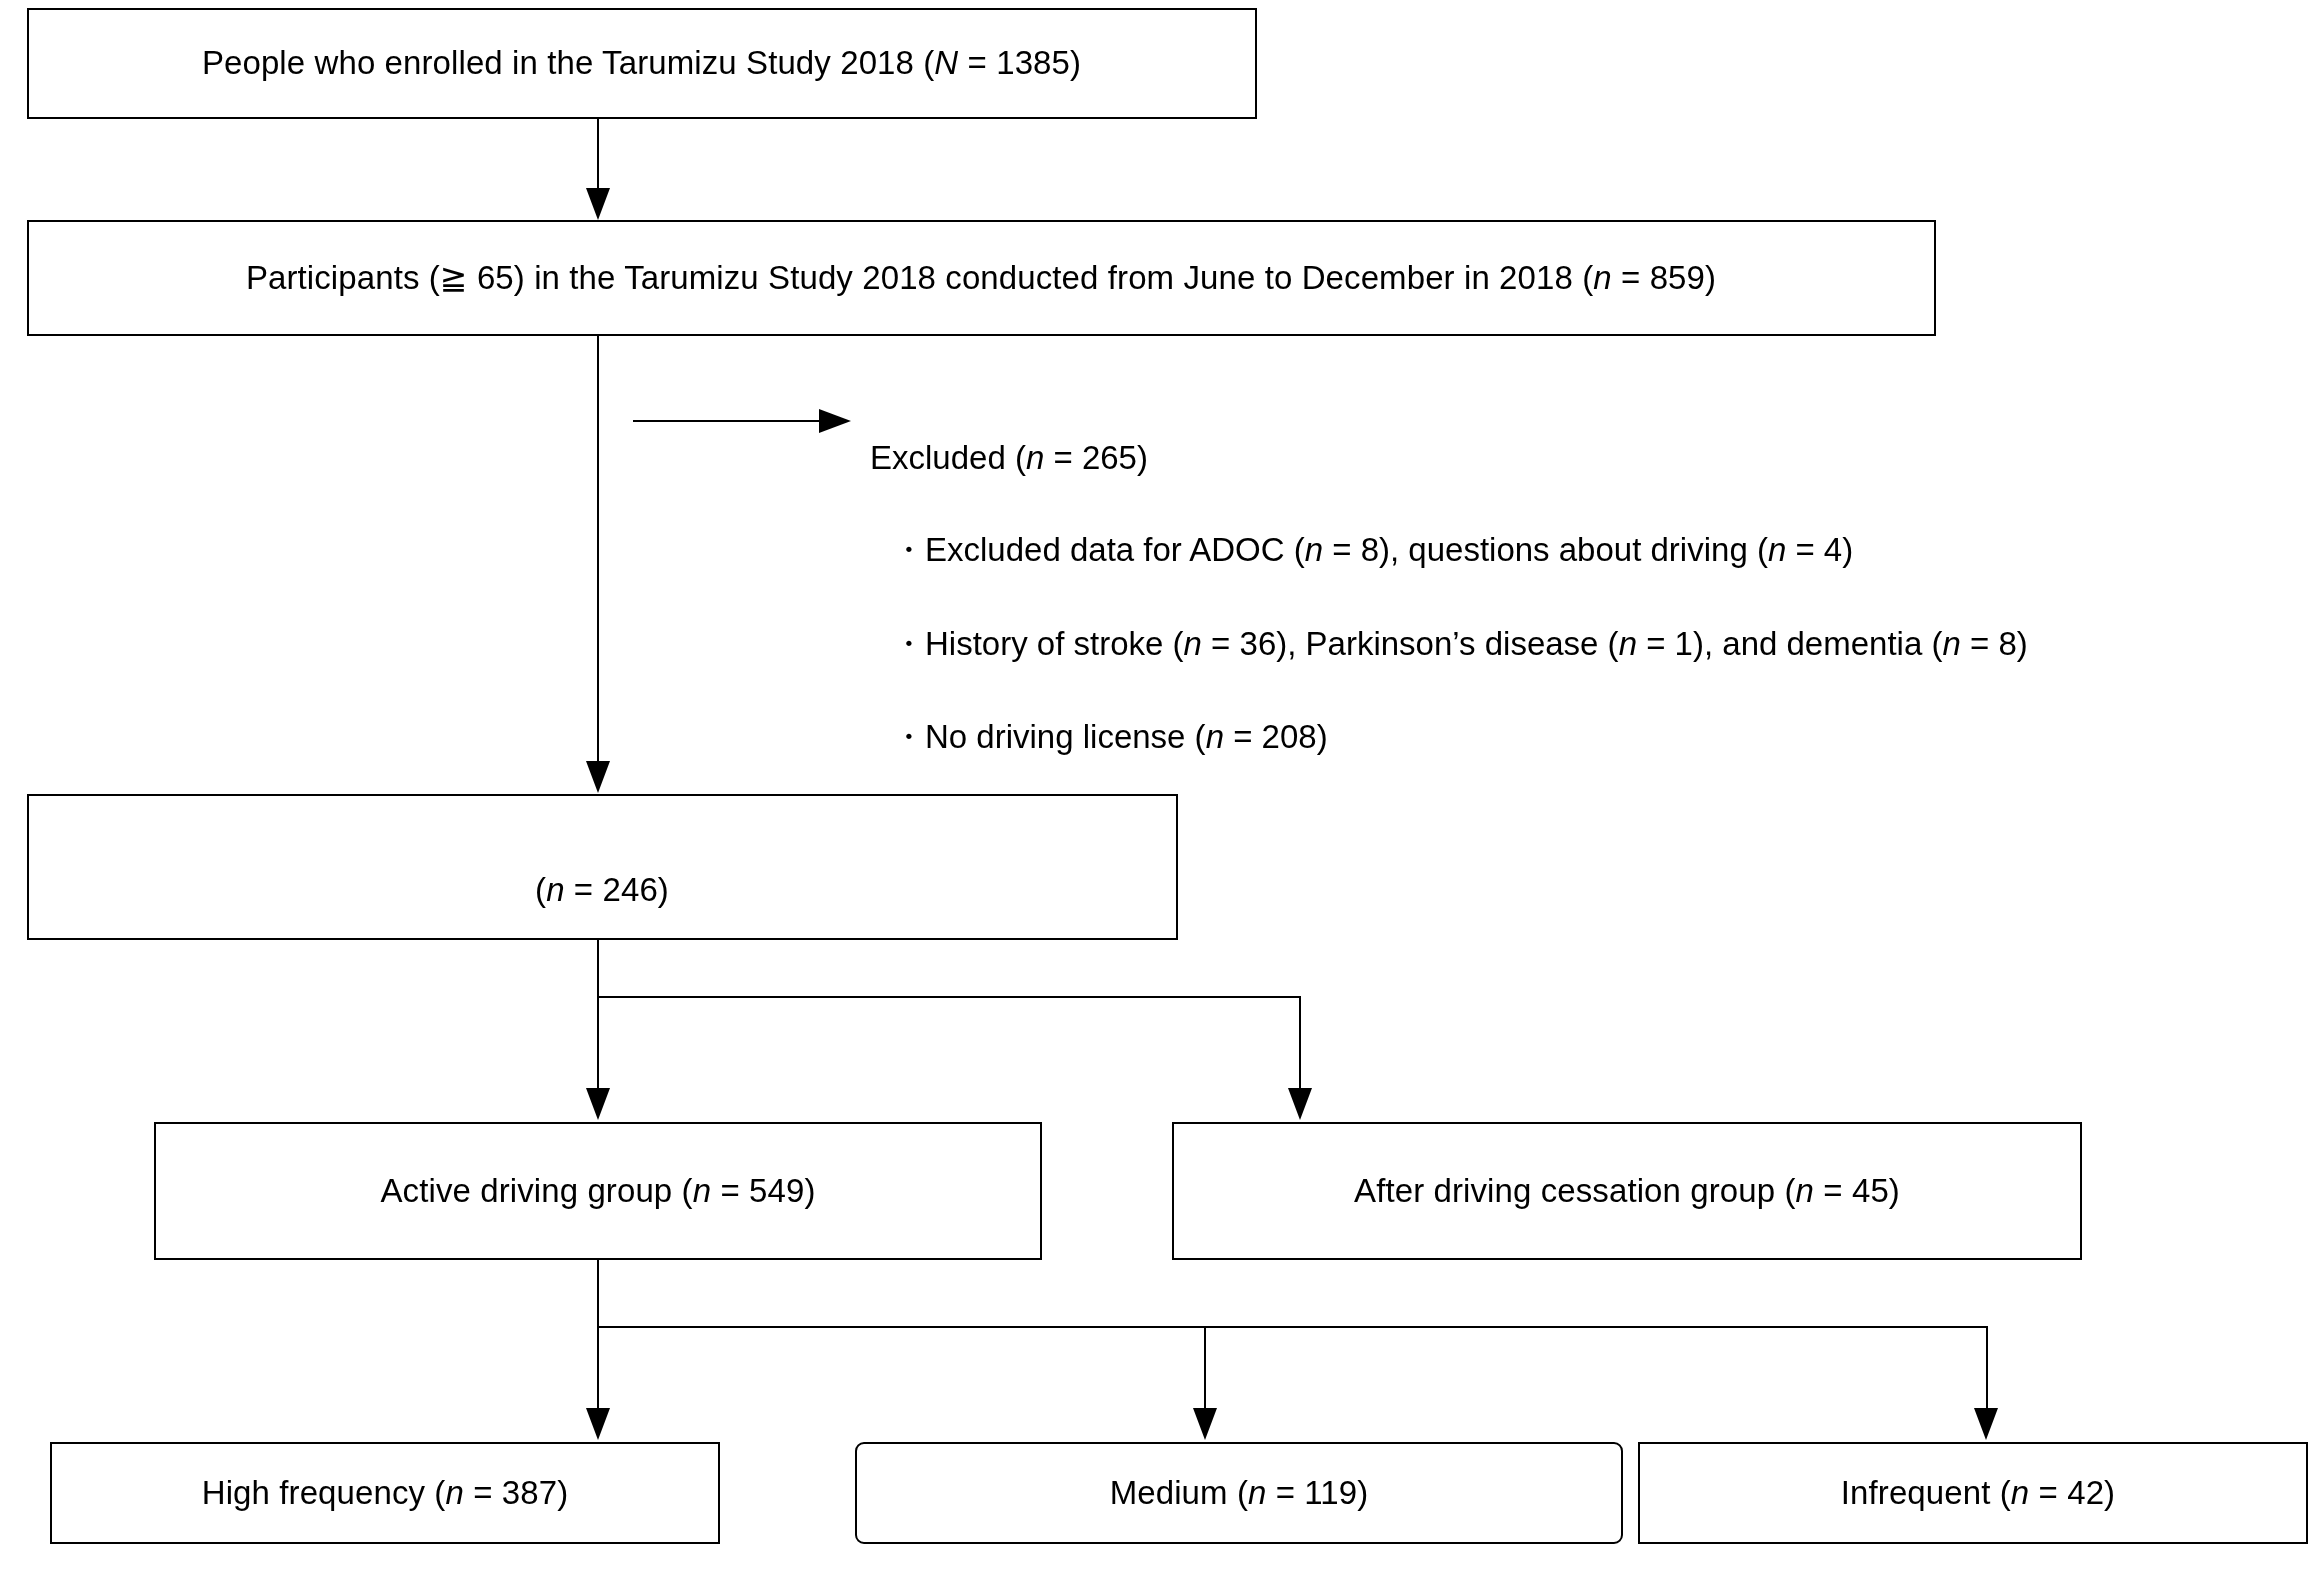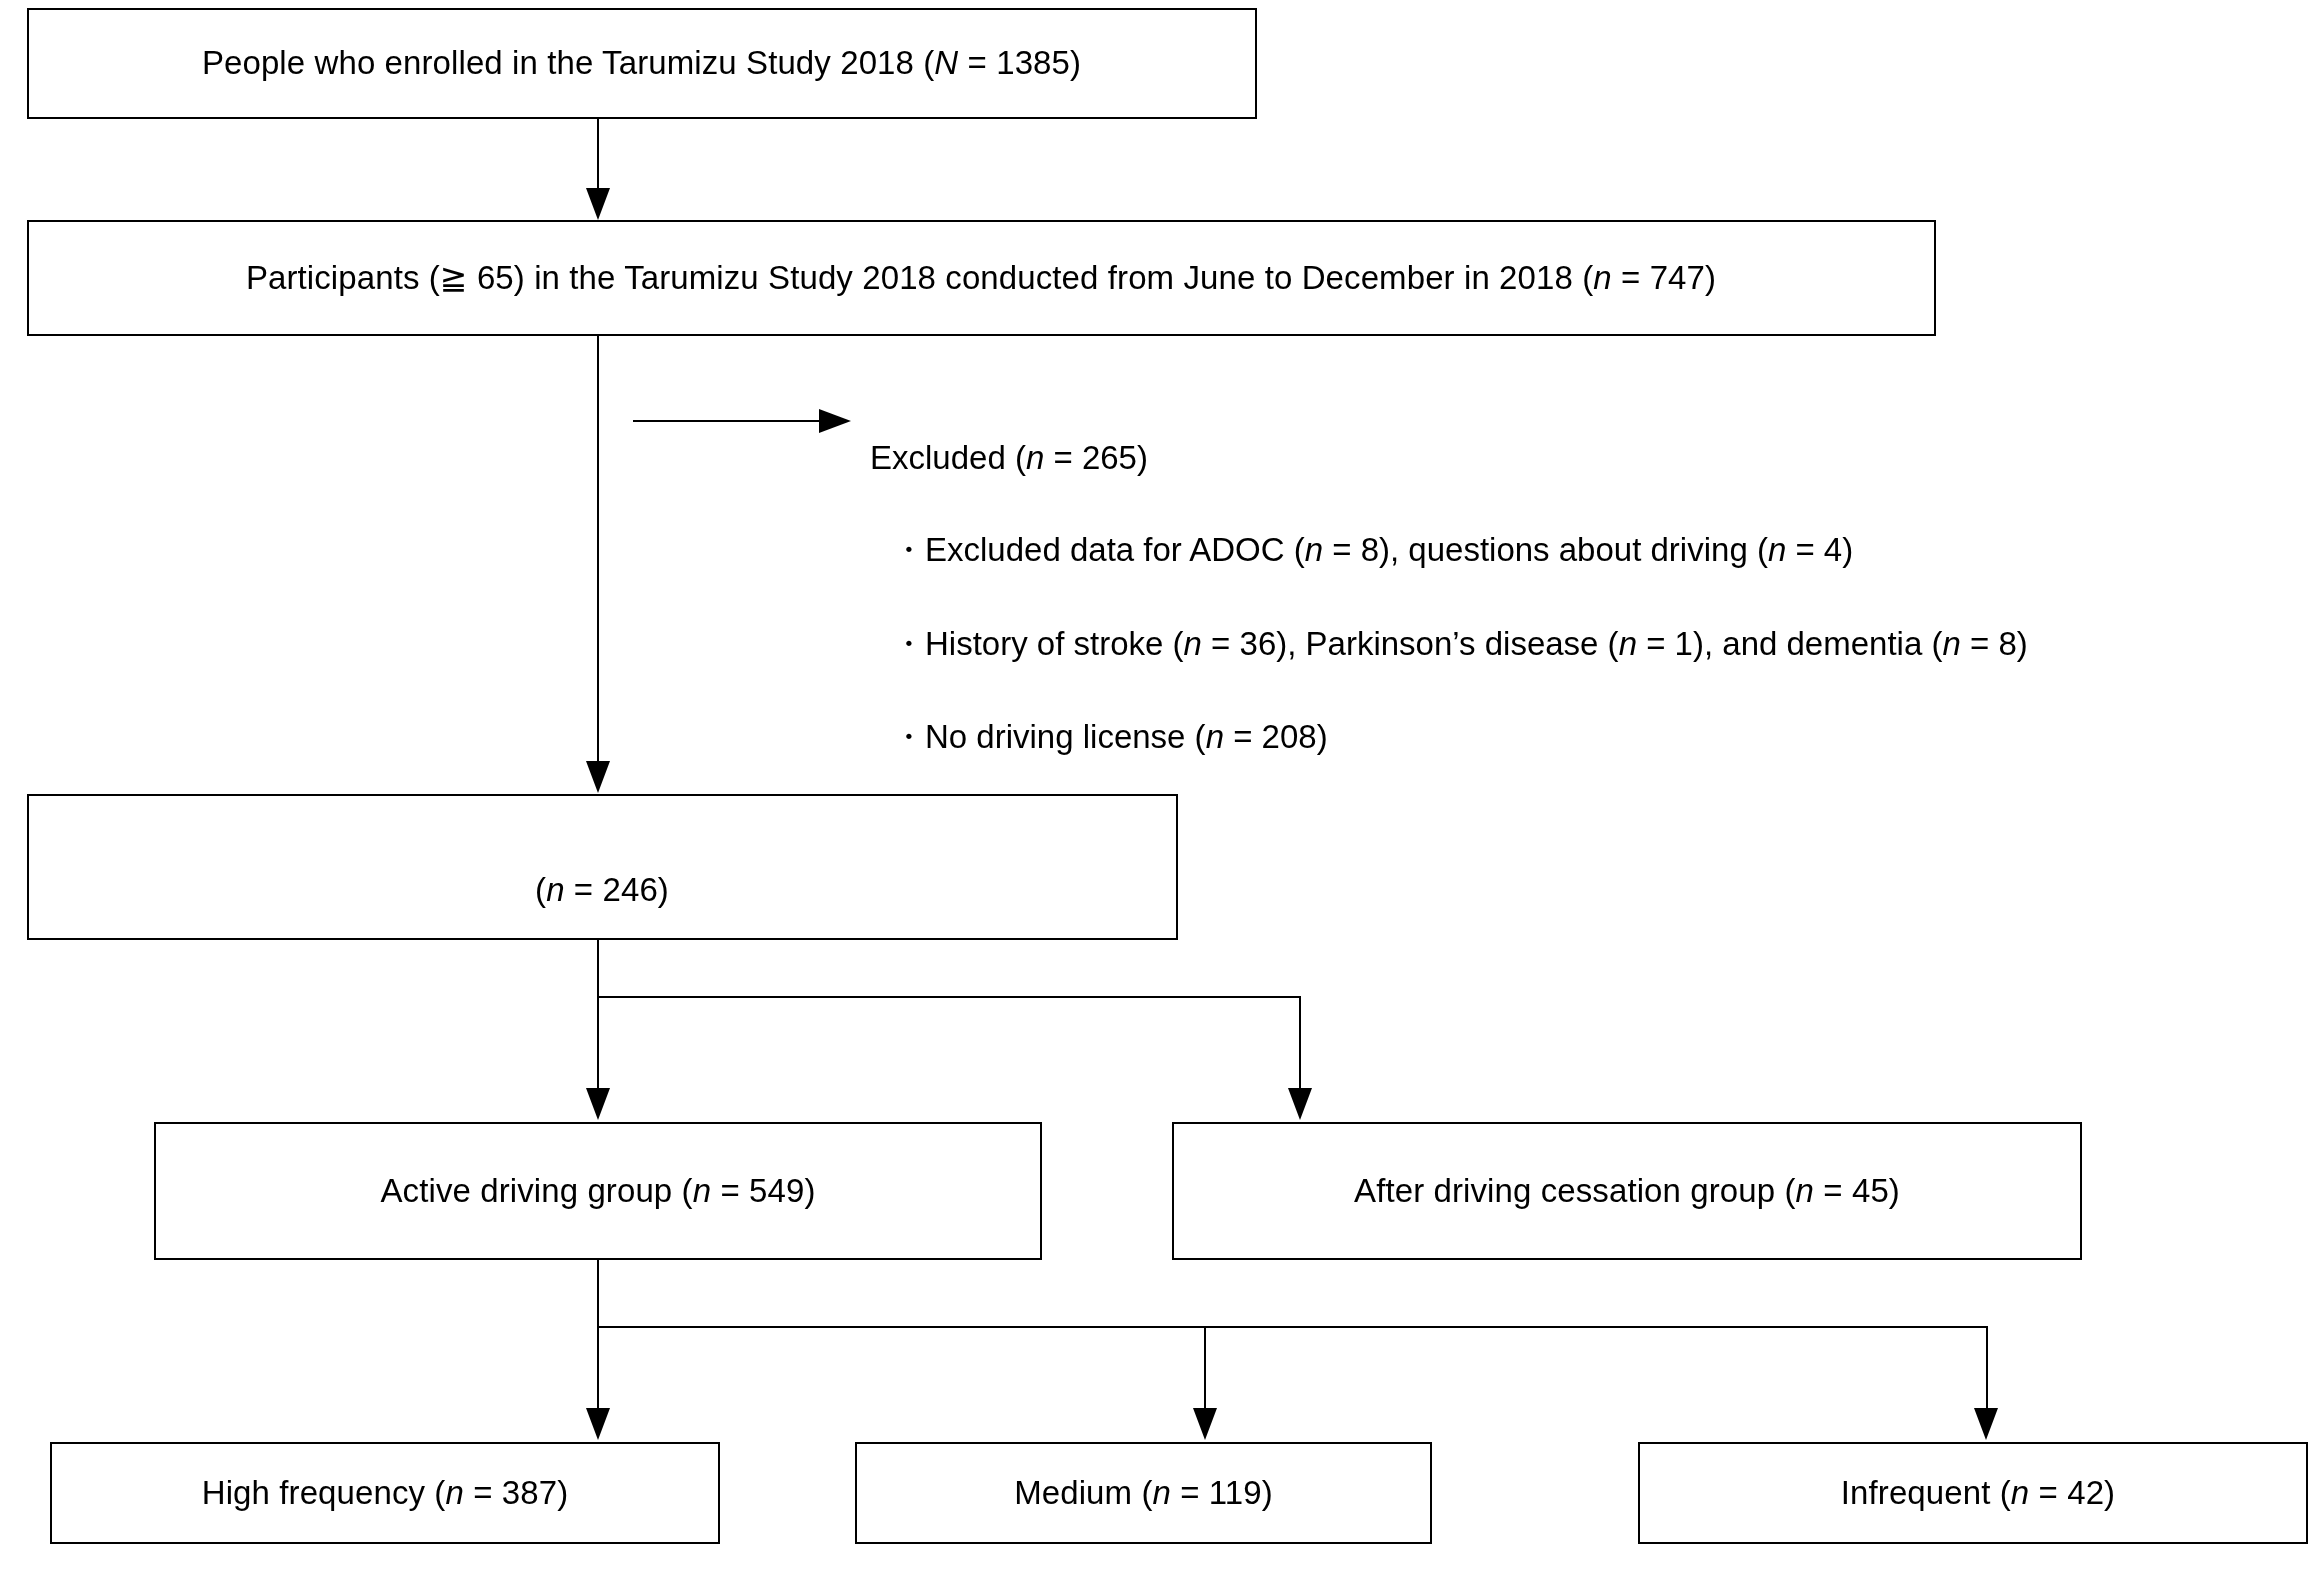--- a/index.html
+++ b/index.html
@@ -60,21 +60,21 @@
 <div id="stage">
 
   <div class="box" style="left:26.5px; top:7.7px; width:1230px; height:111px;">
     <span class="inner"><span>People who enrolled in the Tarumizu Study 2018 (</span><em class="v">N</em><span> = 1385)</span></span>
   </div>
 
   <div class="vline" style="left:597px; top:119px; height:72px;"></div>
   <div class="arrow-down" style="left:586px; top:188px;"></div>
 
   <div class="box" style="left:26.5px; top:220px; width:1909px; height:116px;">
-    <span class="inner"><span>Participants (≧ 65) in the Tarumizu Study 2018 conducted from June to December in 2018 (</span><em class="v">n</em><span> = 747)</span></span>
+    <span class="inner"><span>Participants (≧ 65) in the Tarumizu Study 2018 conducted from June to December in 2018 (</span><em class="v">n</em><span> = 859)</span></span>
   </div>
 
   <div class="vline" style="left:597px; top:335px; height:428px;"></div>
   <div class="arrow-down" style="left:586px; top:761px;"></div>
 
   <div class="hline" style="left:633px; top:420px; width:188px;"></div>
   <div class="arrow-right" style="left:819px; top:409px;"></div>
 
   <div class="free-text" style="left:870px; top:441px;"><span>Excluded (</span><em class="v">n</em><span> = 265)</span></div>
 
@@ -110,21 +110,21 @@
   <div class="vline" style="left:1204px; top:1326px; height:84px;"></div>
   <div class="vline" style="left:1986px; top:1326px; height:84px;"></div>
   <div class="arrow-down" style="left:586px; top:1408px;"></div>
   <div class="arrow-down" style="left:1193px; top:1408px;"></div>
   <div class="arrow-down" style="left:1974px; top:1408px;"></div>
 
   <div class="box" style="left:50px; top:1442px; width:670px; height:102px;">
     <span class="inner"><span>High frequency (</span><em class="v">n</em><span> = 387)</span></span>
   </div>
 
-  <div class="box" style="left:855px; top:1442px; width:577px; height:102px;">
+  <div class="box" style="left:855px; top:1442px; width:768px; height:102px;border-radius:9px;">
     <span class="inner"><span>Medium (</span><em class="v">n</em><span> = 119)</span></span>
   </div>
 
   <div class="box" style="left:1638px; top:1442px; width:670px; height:102px;padding-left:10px;">
     <span class="inner"><span>Infrequent (</span><em class="v">n</em><span> = 42)</span></span>
   </div>
 
 </div>
 
 

